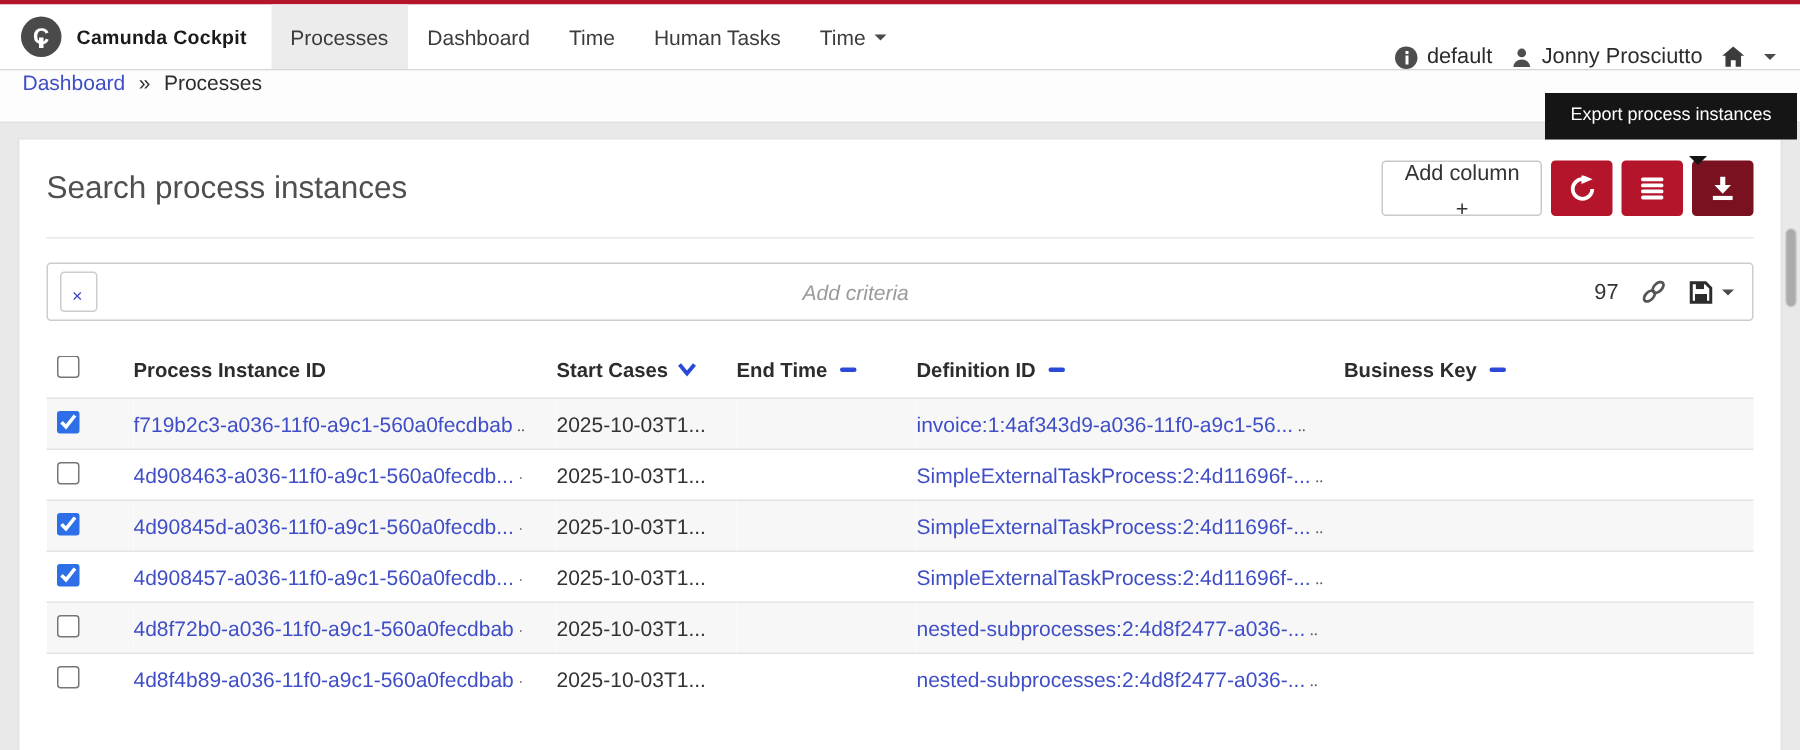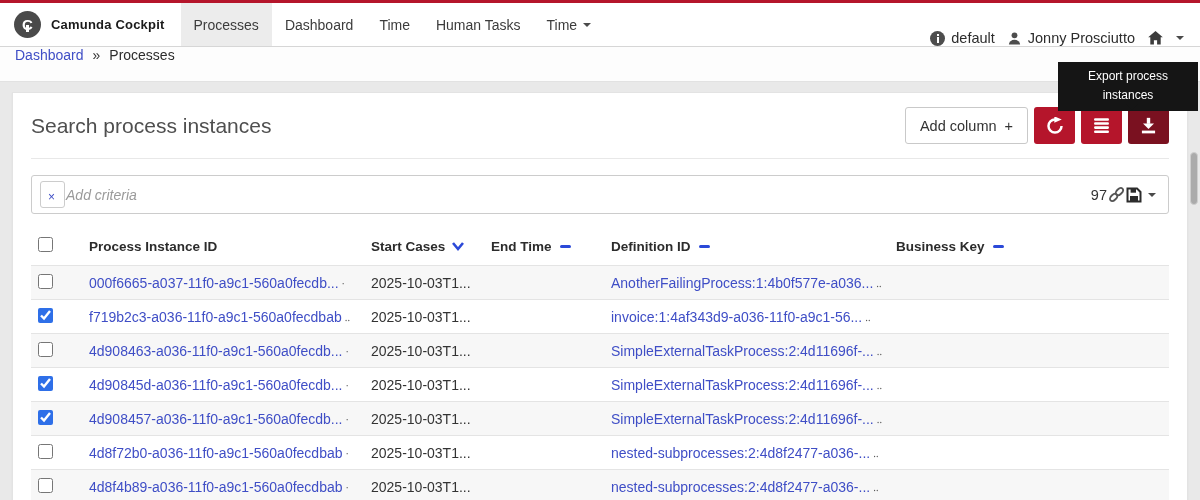--- a/index.html
+++ b/index.html
@@ -51,60 +51,60 @@
   .breadcrumb .cur { color:#2c2c2c; }
 
   
   .page { padding:10px 12px; }
   .card { background:#fff; border:1px solid #e3e3e3; box-shadow:0 1px 2px rgba(0,0,0,.04); min-height:460px; padding:0 18px 10px; }
   .card-head { display:flex; align-items:center; justify-content:space-between; padding:14px 0 0; }
   h1.page-title { font-size:21px; font-weight:400; color:#4f4f4f; line-height:1.2; }
   .actions { display:flex; align-items:center; gap:6px; }
   .btn-add {
     height:37px; padding:0 14px; background:#fff; border:1px solid #c9c9c9; border-radius:3px;
-    font-size:14.5px; color:#333; font-family:inherit; cursor:pointer; display:flex; align-items:center; gap:8px;
+    font-size:14.5px; color:#333; font-family:inherit; cursor:pointer; display:flex; align-items:center; gap:8px;flex-direction:column;
   }
   .btn-red {
     width:41px; height:37px; background:var(--brand-red,#b5152b); border:none; border-radius:3px;
     display:flex; align-items:center; justify-content:center; cursor:pointer; color:#fff;
   }
   .btn-red.dark { background:var(--brand-red-dark,#7a1120); }
   .divider { border:none; border-top:1px solid #e8e8e8; margin:14px 0 16px; }
 
   
   .filter-bar {
     border:1px solid #ccc; border-radius:3px; height:39px;
     display:flex; align-items:center; padding:0 12px 0 8px; margin-bottom:12px;
   }
   .filter-tag {
     border:1px solid #ccc; border-radius:3px; height:27px;
     display:inline-flex; align-items:center; gap:8px; padding:0 9px 0 7px;
     color:var(--link-blue,#3f4ec6); font-size:13.5px; cursor:default; background:#fff;
   }
   .filter-tag .x { font-size:12px; line-height:1; margin-top:5px; cursor:pointer; }
-  .add-criteria { font-style:italic; color:#9a9a9a; font-size:14px; margin-left:1px; flex:1; cursor:text; }
-  .filter-right { display:flex; align-items:center; gap:1px; }
+  .add-criteria { font-style:italic; color:#9a9a9a; font-size:14px; margin-left:13px; flex:1; cursor:text;text-align:center; }
+  .filter-right { display:flex; align-items:center; gap:15px; }
   .count { font-size:14.5px; color:#333; }
   .icon-btn { background:none; border:none; cursor:pointer; display:flex; align-items:center; padding:0; }
 
   
   table { width:100%; border-collapse:collapse; table-layout:fixed; font-size:14px; }
   th { text-align:left; font-size:13.5px; color:#2c2c2c; padding:11px 0 10px; font-weight:bold; white-space:nowrap; }
   td { padding:8px 0 7px; border-top:1px solid #e4e4e4; white-space:nowrap; overflow:hidden; }
   tbody tr:nth-child(odd) { background:#f7f7f7; }
   input[type=checkbox] { width:15px; height:15px; margin-left:7px; accent-color:var(--checkbox-blue,#2e6fe8); cursor:pointer; }
   a.cell-link { color:var(--link-blue,#3f4ec6); text-decoration:none; }
   .tail { color:#555; font-size:10px; margin-left:3px; vertical-align:1px; }
   .sort-ic { color:var(--sort-blue,#2b49d8); margin-left:6px; vertical-align:-1px; }
   .minus { display:inline-block; width:11px; height:3px; border-radius:1.5px; background:var(--sort-blue,#2b49d8); margin-left:8px; vertical-align:3px; }
   .start-cell { color:#333; }
 
   
   .tooltip {
-    position:fixed; top:62px; right:2px; width:140px; z-index:50;
+    position:fixed; top:62px; right:2px; width:168px; z-index:50;
     background:#151515; color:#fff; font-size:12px; line-height:1.55;
     text-align:center; padding:5px 4px 7px; overflow-wrap:anywhere;
   }
   .tooltip-arrow {
     position:fixed; top:104px; right:62px; z-index:50; width:0; height:0;
     border-left:6px solid transparent; border-right:6px solid transparent; border-top:6px solid #151515;
   }
   .scroll-thumb {
     position:fixed; top:152px; right:2px; width:8px; height:53px; z-index:40;
     background:#ababab; border:1px solid #cfcfcf; border-radius:5px;
@@ -242,28 +242,20 @@
           <th><span>Start Cases</span><svg class="sort-ic" width="14" height="11" viewBox="0 0 14 11">
                 <polyline points="2,2 7,8 12,2" fill="none" stroke="currentColor" stroke-width="2.6"></polyline>
               </svg></th>
           <th><span>End Time</span><span class="minus"></span></th>
           <th><span>Definition ID</span><span class="minus"></span></th>
           <th><span>Business Key</span><span class="minus"></span></th>
         </tr>
       </thead>
       <tbody>
           <tr>
-    <td><input type="checkbox" style=""></td>
-    <td><a href="#" class="cell-link">000f6665-a037-11f0-a9c1-560a0fecdb...</a><span class="tail">·</span></td>
-    <td class="start-cell">2025-10-03T1...</td>
-    <td></td>
-    <td><a href="#" class="cell-link">AnotherFailingProcess:1:4b0f577e-a036...</a><span class="tail">‥</span></td>
-    <td></td>
-  </tr>
-          <tr>
     <td><input type="checkbox" checked="" style=""></td>
     <td><a href="#" class="cell-link">f719b2c3-a036-11f0-a9c1-560a0fecdbab</a><span class="tail">‥</span></td>
     <td class="start-cell">2025-10-03T1...</td>
     <td></td>
     <td><a href="#" class="cell-link">invoice:1:4af343d9-a036-11f0-a9c1-56...</a><span class="tail">‥</span></td>
     <td></td>
   </tr>
           <tr>
     <td><input type="checkbox" style=""></td>
     <td><a href="#" class="cell-link">4d908463-a036-11f0-a9c1-560a0fecdb...</a><span class="tail">·</span></td>

